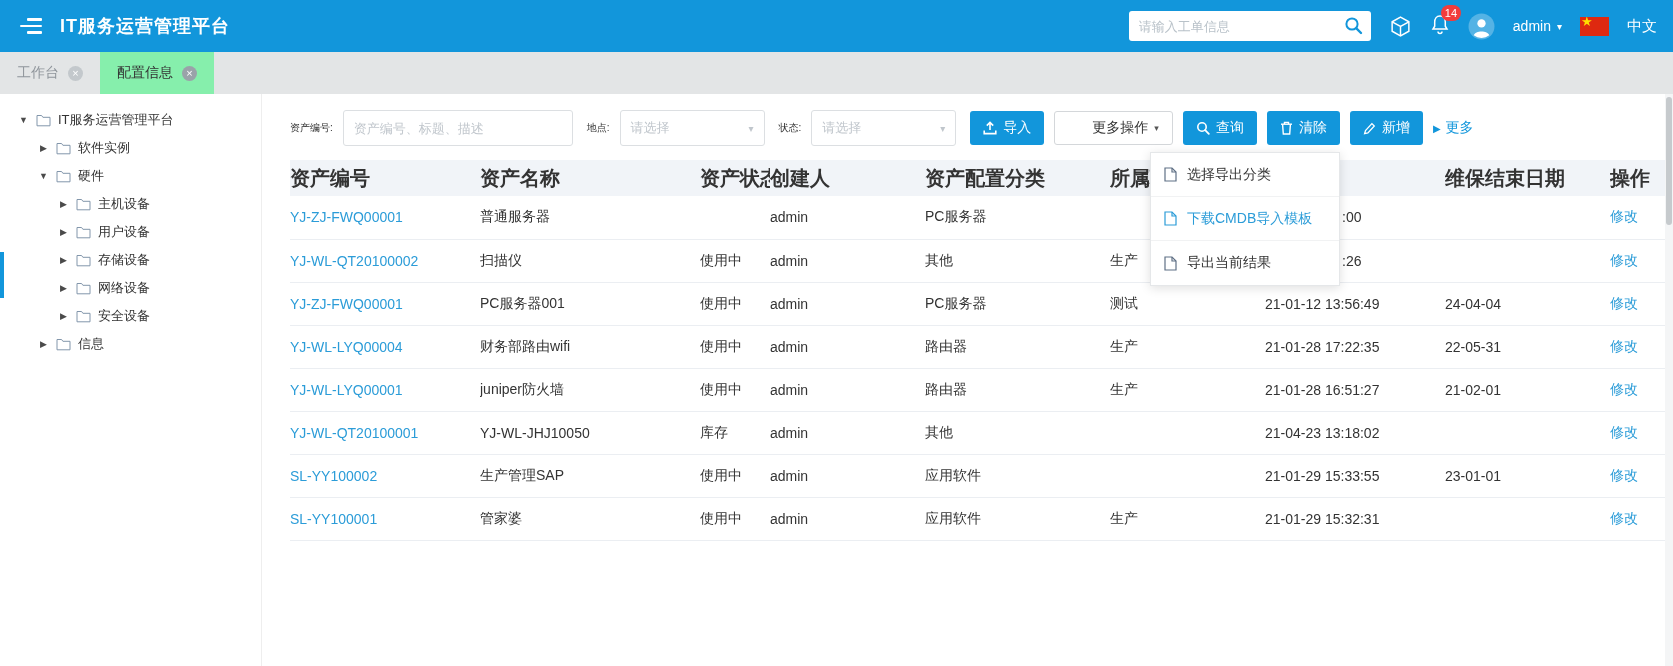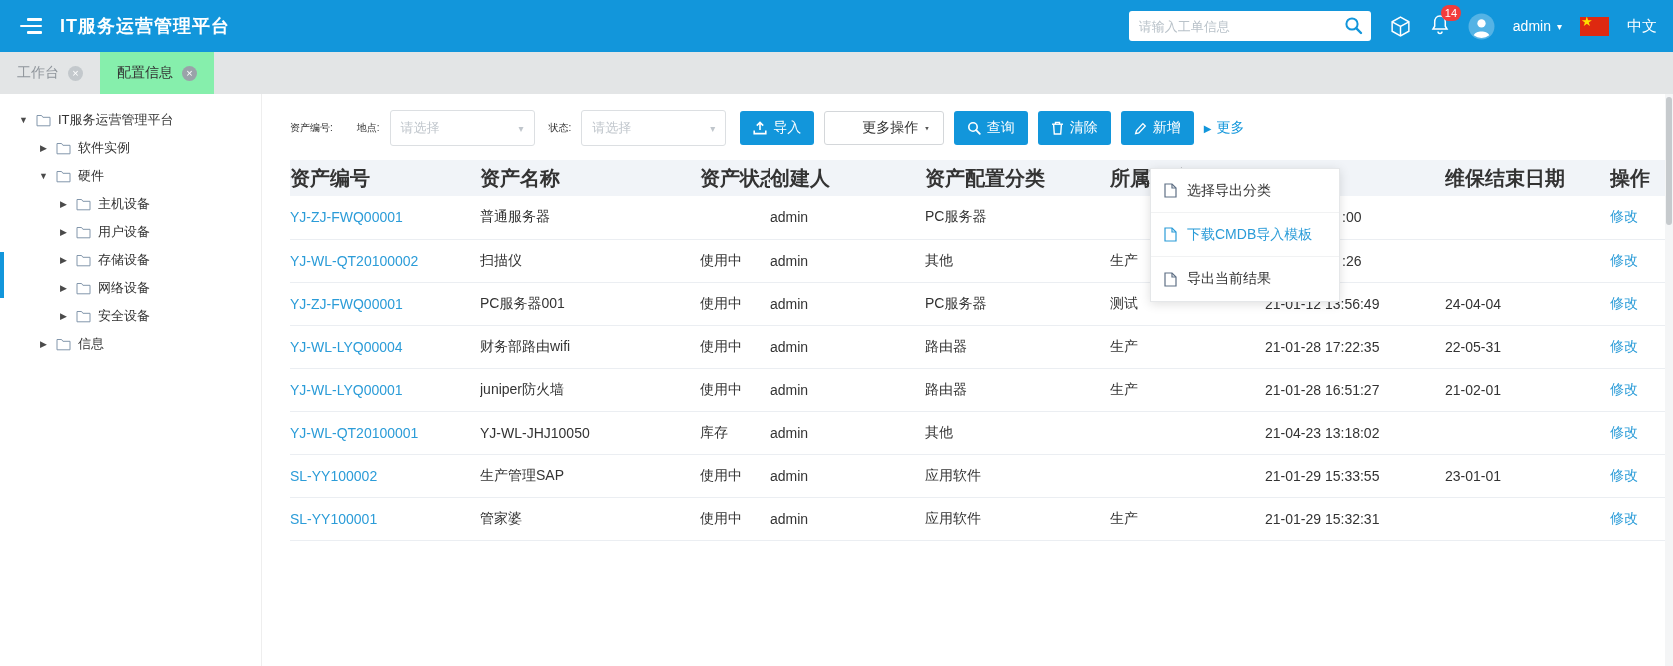--- a/index.html
+++ b/index.html
@@ -51,36 +51,36 @@
   .main { position:relative; flex:1; padding:16px 0 0 28px; overflow:hidden; }
 
   .filters { display:flex; align-items:center; height:36px; white-space:nowrap; }
   .flabel { font-size:10px; color:#333; margin-right:10px; }
   .finput { width:230px; height:36px; border:1px solid #dcdfe2; border-radius:3px; padding:0 10px; font-size:13px; color:#333; outline:none; font-family:inherit; }
   .finput::placeholder { color:#c0c6cc; }
   .gap { width:14px; flex:0 0 14px; }
   .sgap { width:10px; flex:0 0 10px; }
   .fselect { width:145px; height:36px; border:1px solid #dcdfe2; border-radius:3px; background:#fff; display:flex; align-items:center; justify-content:space-between; padding:0 10px; font-size:13px; color:#c0c6cc; cursor:pointer; }
   .fselect .caret { color:#c0c6cc; }
-  .btn { height:34px; border:none; border-radius:3px; background:#1296db; color:#fff; font-size:14px; display:inline-flex; align-items:center; gap:6px; padding:0 13px; cursor:pointer; font-family:Liberation Mono, monospace; white-space:nowrap; }
+  .btn { height:34px; border:none; border-radius:3px; background:#1296db; color:#fff; font-size:14px; display:inline-flex; align-items:center; gap:6px; padding:0 13px; cursor:pointer; font-family:Liberation Sans, sans-serif; white-space:nowrap; }
   .btn-plain { background:#fff; border:1px solid #d4d7da; color:#333;padding-left:37px; }
   .btn-plain .caret { font-size:9px; color:#555; }
   .more-link { display:inline-flex; align-items:center; gap:5px; color:#1296db; font-size:14px; cursor:pointer; }
   .more-link .tri { font-size:10px; }
 
   
   .table-wrap { margin-top:14px; width:1375px; }
   table { border-collapse:collapse; table-layout:fixed; width:1375px; }
   th { height:36px; background:#f1f4f8; font-weight:bold; text-align:left; font-size:20px; color:#333; white-space:nowrap; overflow:hidden; }
   td { height:43px; border-bottom:1px solid #ebeef2; font-size:14px; color:#333; white-space:nowrap; overflow:hidden; }
   a.link { color:#2b9cd8; text-decoration:none; cursor:pointer; }
   tbody tr:nth-child(1) .col-date, tbody tr:nth-child(2) .col-date { padding-left:77px; }
 
   
-  .dropdown { position:absolute; left:888px; top:74px; width:190px; background:#fff; border:1px solid #e5e7e9; box-shadow:0 2px 10px rgba(0,0,0,.13); z-index:20;text-align:center; }
+  .dropdown { position:absolute; left:888px; top:58px; width:190px; background:#fff; border:1px solid #e5e7e9; box-shadow:0 2px 10px rgba(0,0,0,.13); z-index:20;text-align:center; }
   .ditem { height:44px; display:flex; align-items:center; gap:10px; padding:0 13px; font-size:14px; color:#333; border-bottom:1px solid #f1f2f3; cursor:pointer; color:#5f7085; color:#333; }
   .ditem:last-child { border-bottom:none; }
   .ditem .doc { color:#5f7085; display:inline-flex; }
   .ditem.active { color:#2b9cd8; }
   .ditem.active .doc { color:#2b9cd8; }
 
   
   .vscroll { position:absolute; right:0; top:0; width:8px; height:100%; background:#f4f5f6; }
   .vthumb { position:absolute; top:3px; left:1px; width:6px; height:128px; background:#c6cacd; border-radius:3px; cursor:pointer; }
 </style>
@@ -233,20 +233,21 @@
           </svg>
         </span>
       <span>信息</span>
     </div>
   </aside>
 
   <main class="main">
 
     <div class="filters">
       <span class="flabel">资产编号:</span>
+      <input class="finput" placeholder="资产编号、标题、描述" style="">
       <span class="gap"></span>
       <span class="flabel">地点:</span>
       <span class="fselect">
         <span>请选择</span>
         <span class="caret">▾</span>
       </span>
       <span class="gap"></span>
       <span class="flabel">状态:</span>
       <span class="fselect">
         <span>请选择</span>

